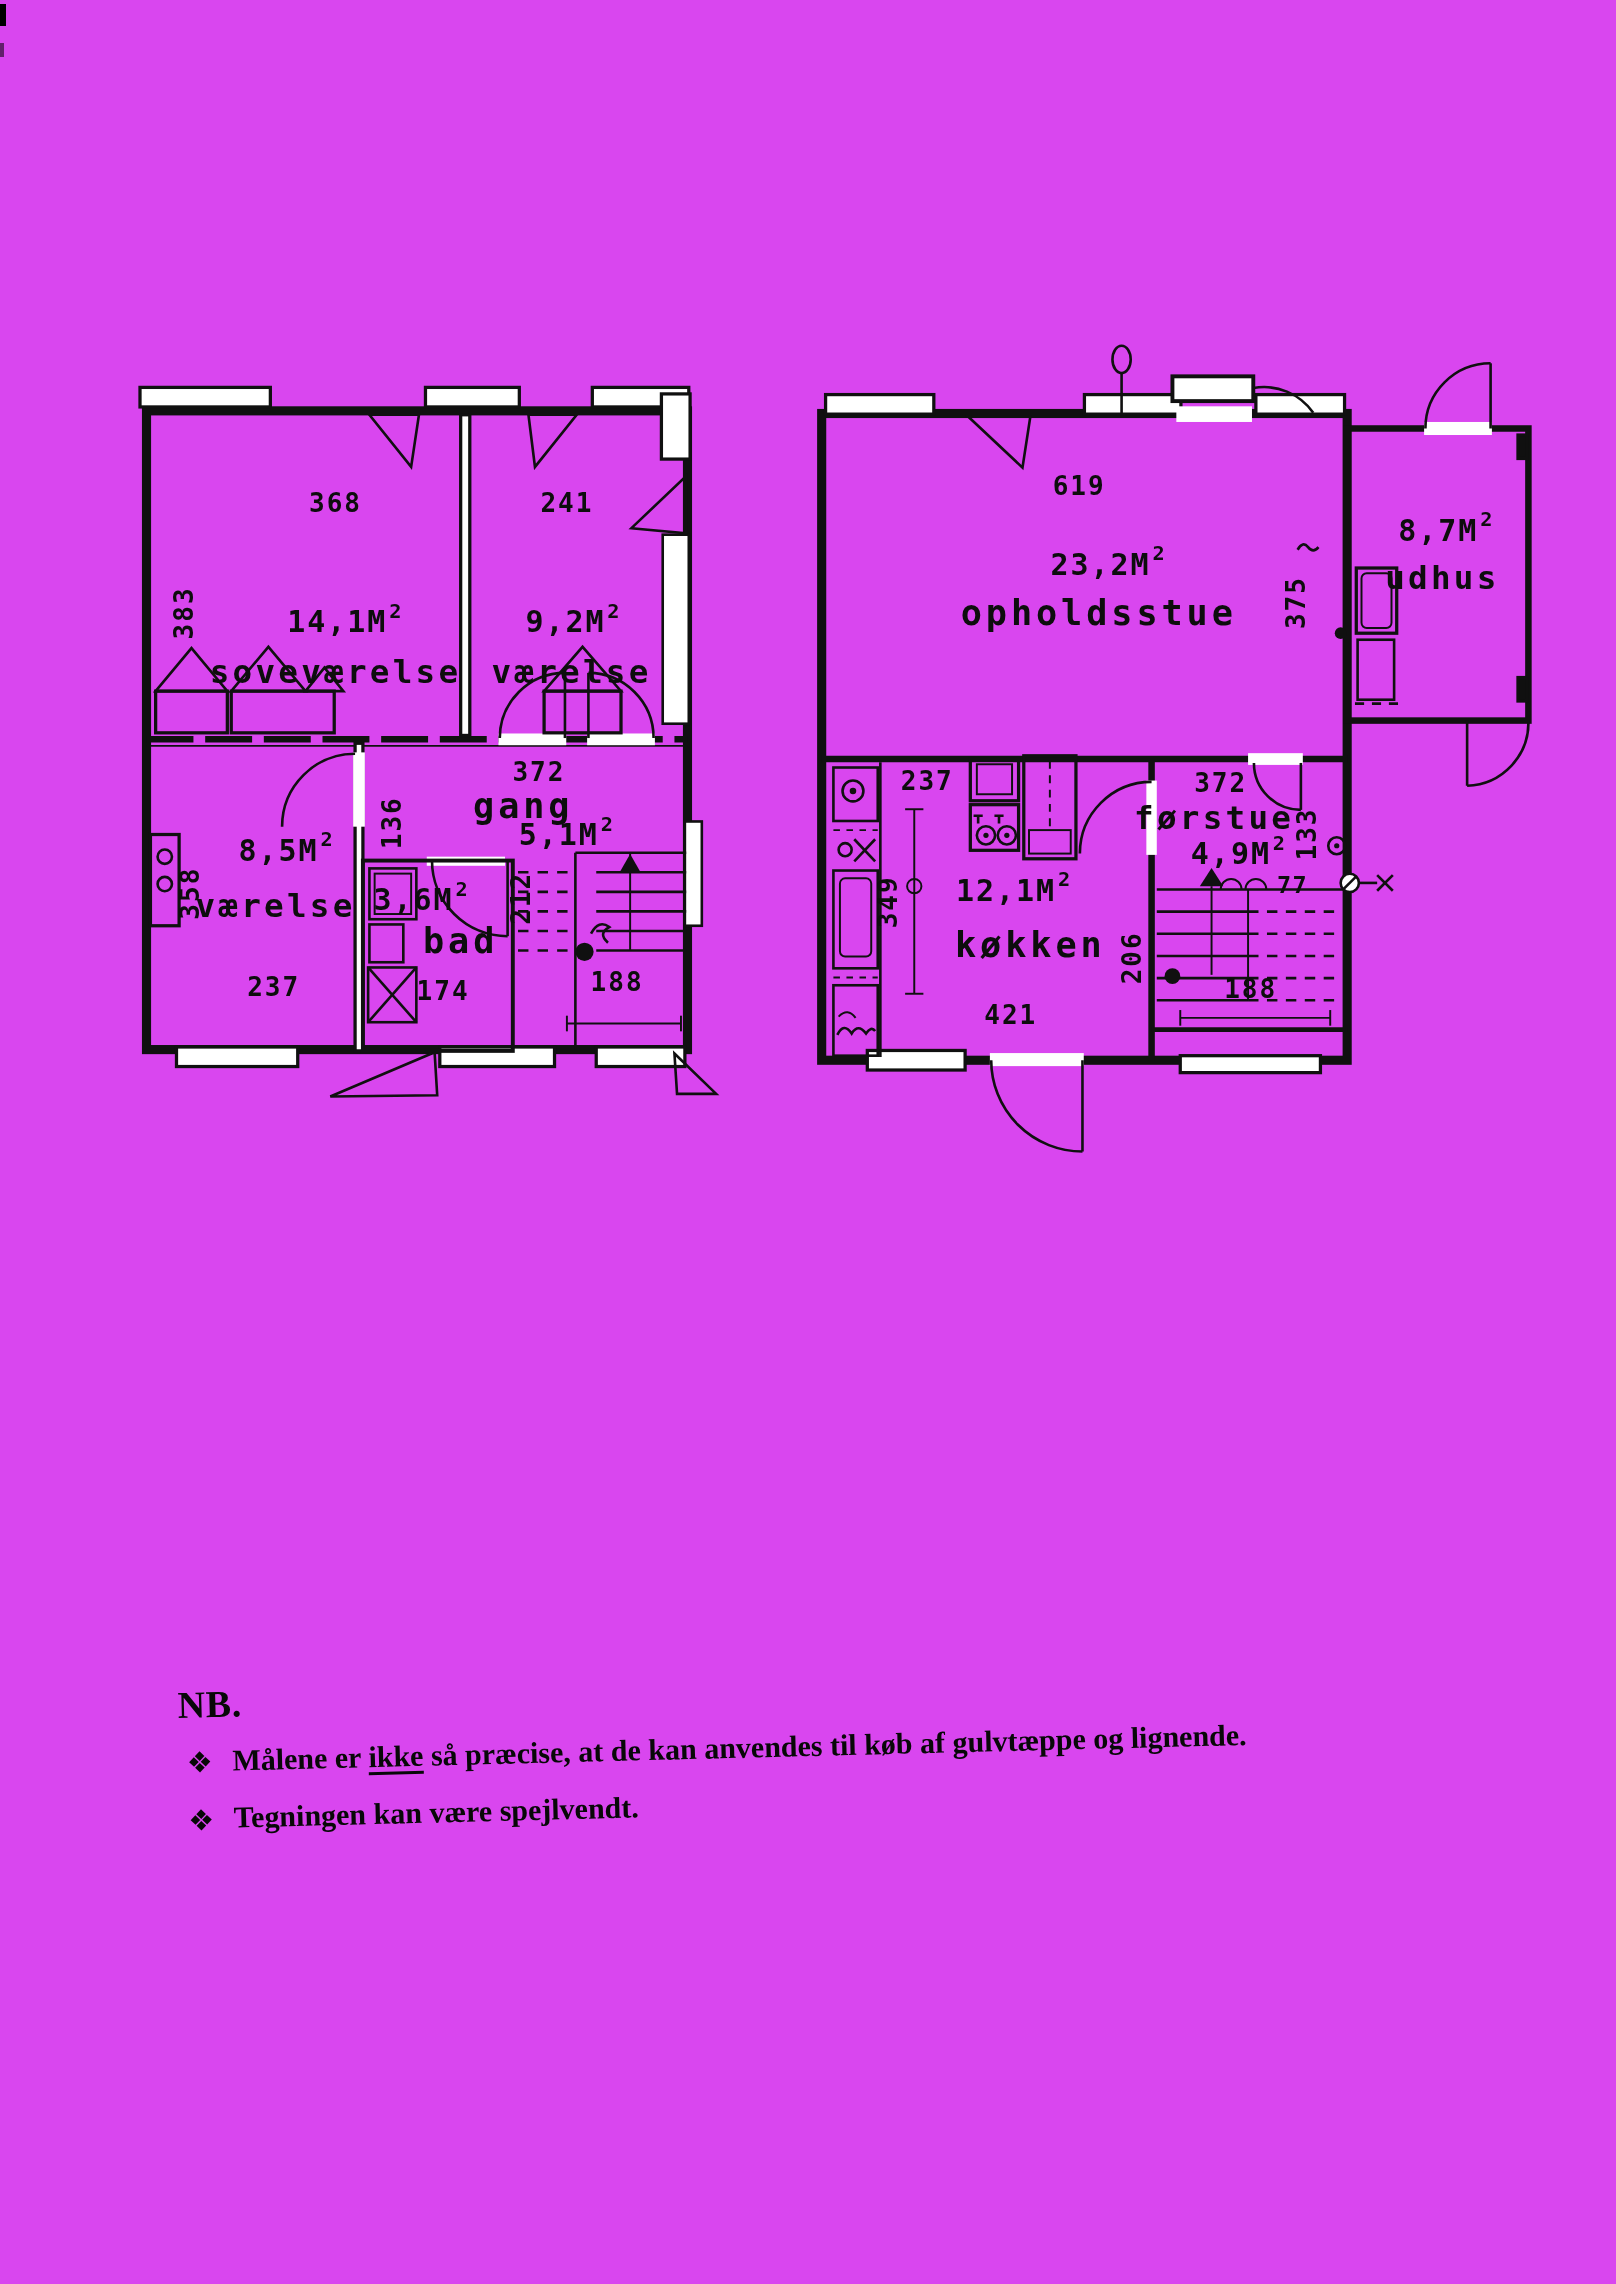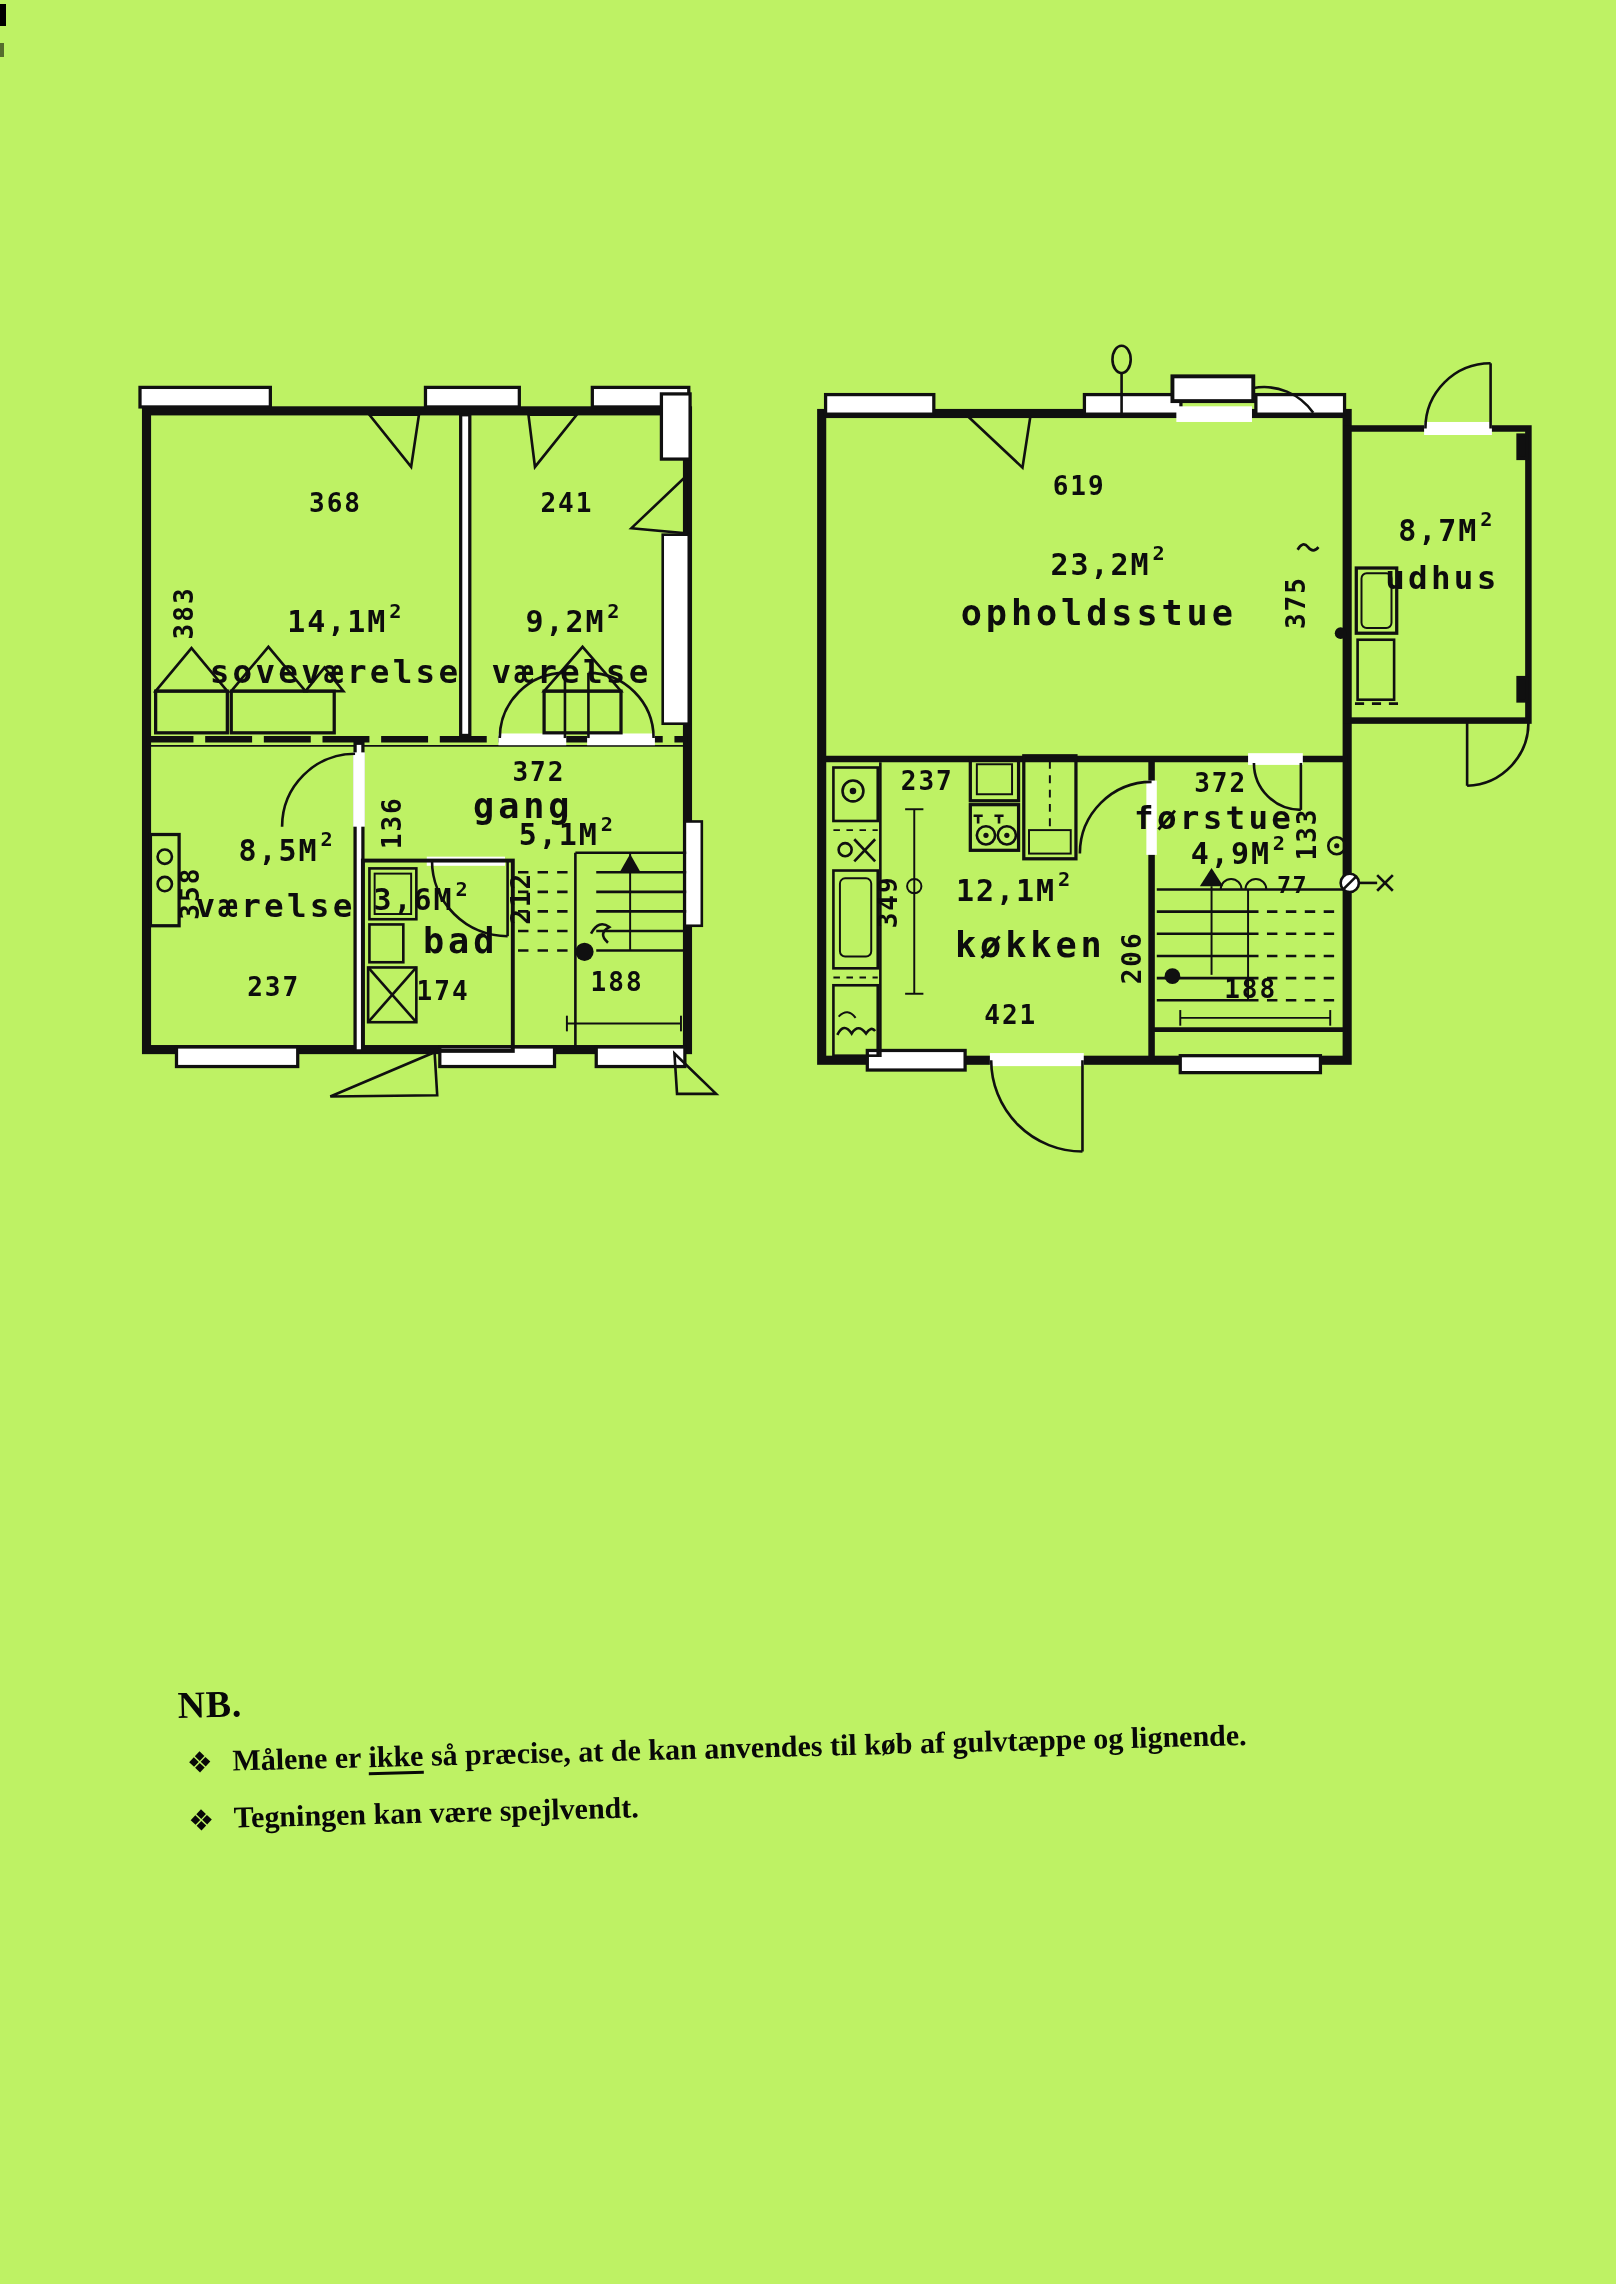--- a/index.html
+++ b/index.html
@@ -1,16 +1,16 @@
 <!DOCTYPE html>
 <html style="font-size:10.4px"><head>
 <meta charset="utf-8">
 <style>
   html,body{margin:0;padding:0;background:#e8e8e8;}
-  #page{position:relative;width:1617px;height:2284px;background:#bef264;overflow:hidden;
+  #page{position:relative;width:1617px;height:2284px;background:#d946ef;overflow:hidden;
         font-family:"DejaVu Sans Mono", monospace;color:#0c0c0c;}
   svg{position:absolute;overflow:visible;}
   svg text{font-family:"DejaVu Sans Mono", monospace;font-weight:bold;fill:#0d0d0d;stroke:none;}
   .dim{font-size:40px;letter-spacing:3px;}
   .area{font-size:46px;letter-spacing:3px;}
   .room{font-size:50px;letter-spacing:5px;}
   .room-big{font-size:54px;letter-spacing:6px;}
   .small{font-size:36px;letter-spacing:2px;}
   .sup{font-size:31px;}
   .artifact{position:absolute;background:#000;}

